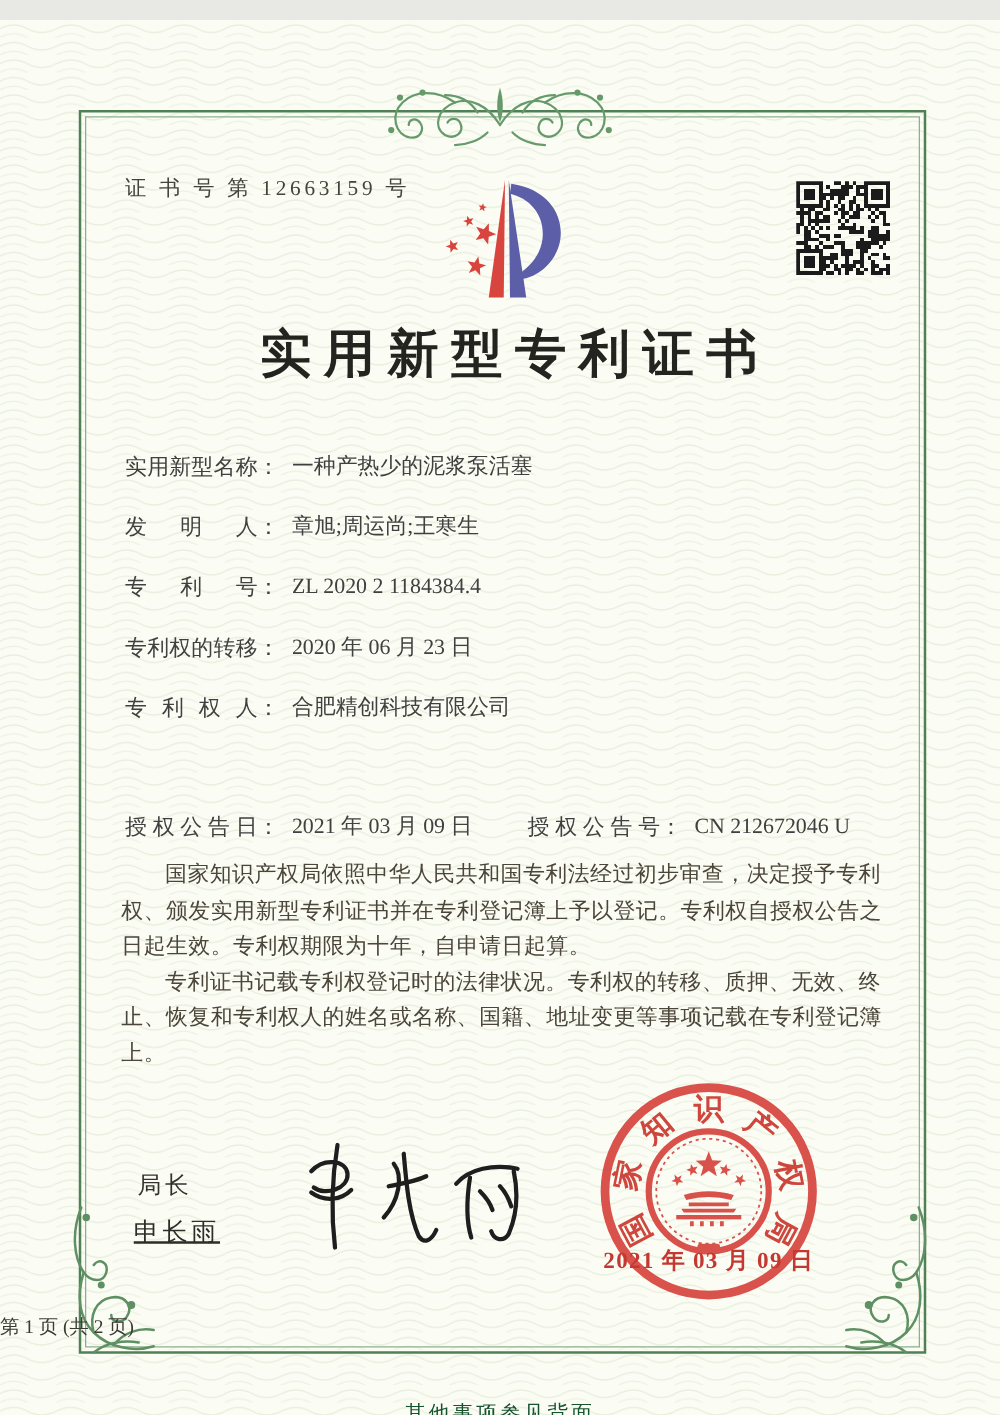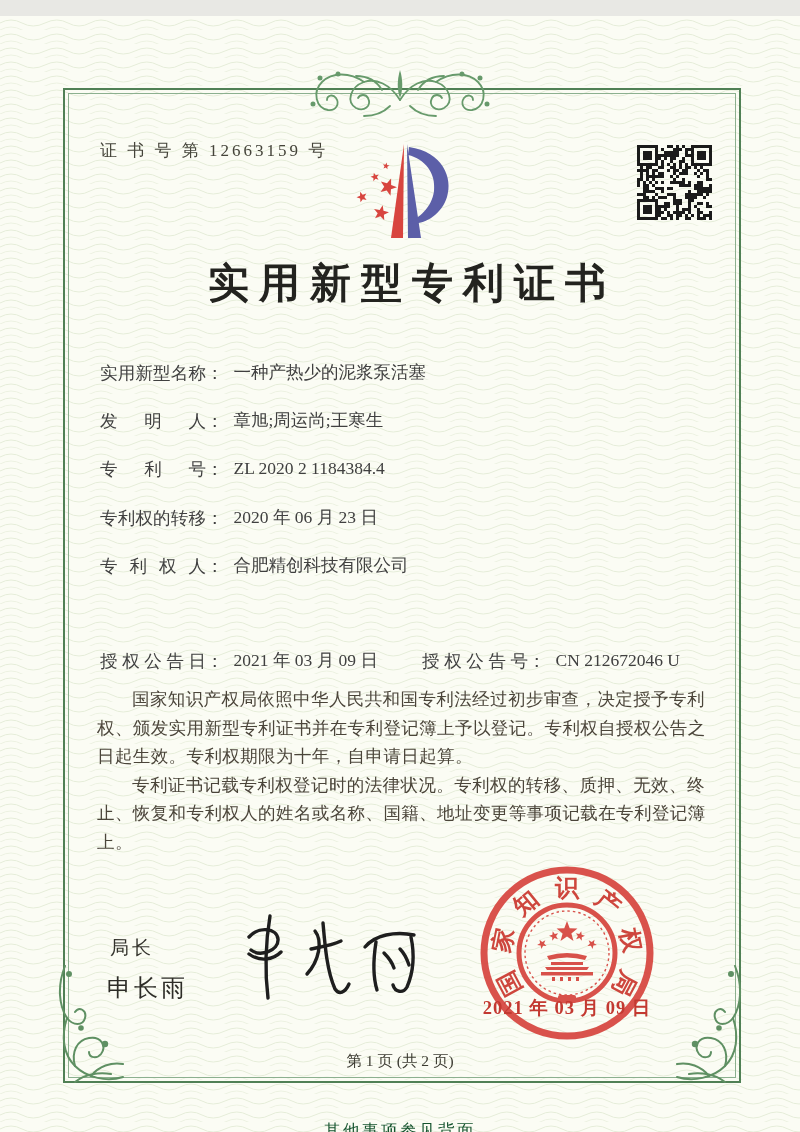--- a/index.html
+++ b/index.html
@@ -21,26 +21,26 @@
   .fieldrow{left:100px;width:614px;font-size:17.5px;color:#404040;}
   .flabel{display:inline-block;width:106px;text-align:justify;text-align-last:justify;
     vertical-align:top;}
   .fcolon{display:inline-block;vertical-align:top;margin-right:10px;}
   .fvalue{display:inline-block;vertical-align:top;max-width:480px;line-height:23px;}
   .pair2{position:absolute;left:322px;top:0;}
   .paras{left:97px;top:669px;width:618px;font-size:17.5px;line-height:28.5px;
     color:#4b453a;letter-spacing:0.4px;}
   .paras p{margin:0;text-indent:2em;}
   .sig-title{left:110px;top:919px;font-size:19px;color:#33322c;letter-spacing:3px;}
-  .sig-name{left:107px;top:956px;font-size:24px;color:#2e2d28;letter-spacing:3px;}
+  .sig-name{left:107px;top:956px;font-size:20px;color:#2e2d28;letter-spacing:3px;text-decoration:underline;}
   .signature-svg{left:215px;top:885px;}
   .seal-svg{left:475px;top:845px;}
   .seal-date{left:477px;top:979px;width:180px;text-align:center;font-size:18.5px;
     font-weight:700;color:#c33931;letter-spacing:1px;z-index:4;}
-  .page-note{left:0;top:1035px;width:100%;text-align:center;font-size:15.5px;color:#3c3b32;}
+  .page-note{left:0;top:1035px;width:100%;font-size:15.5px;color:#3c3b32;}
   .back-note{left:0;top:1104px;width:100%;text-align:center;font-size:16.5px;
     color:#14532d;letter-spacing:2.5px;}
   .qr{left:637px;top:129px;}
   .logo{left:348px;top:118px;}
 </style>
 </head>
 <body>
 
 <div class="page">
 

